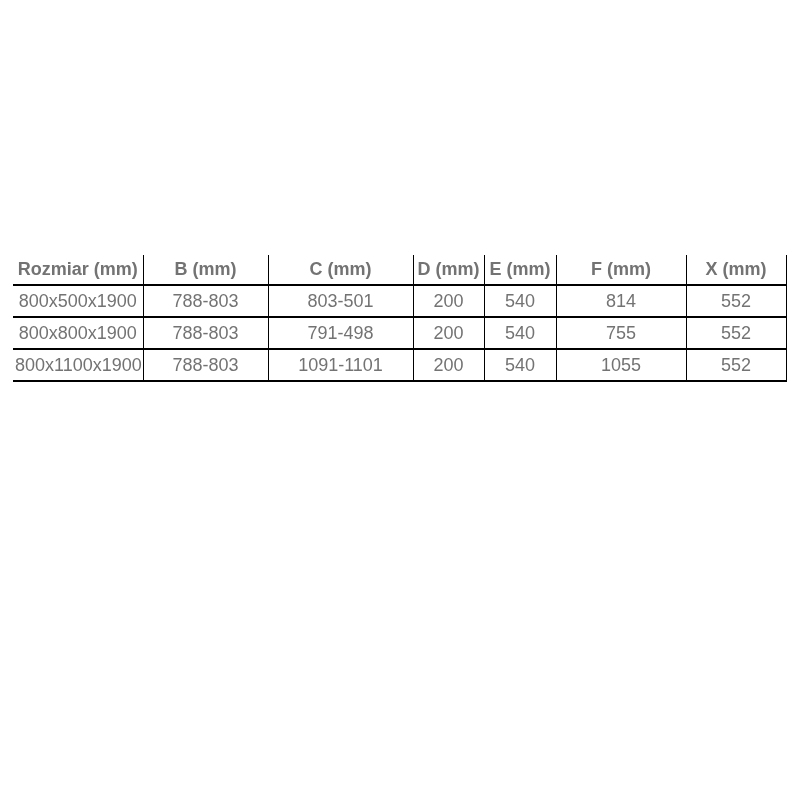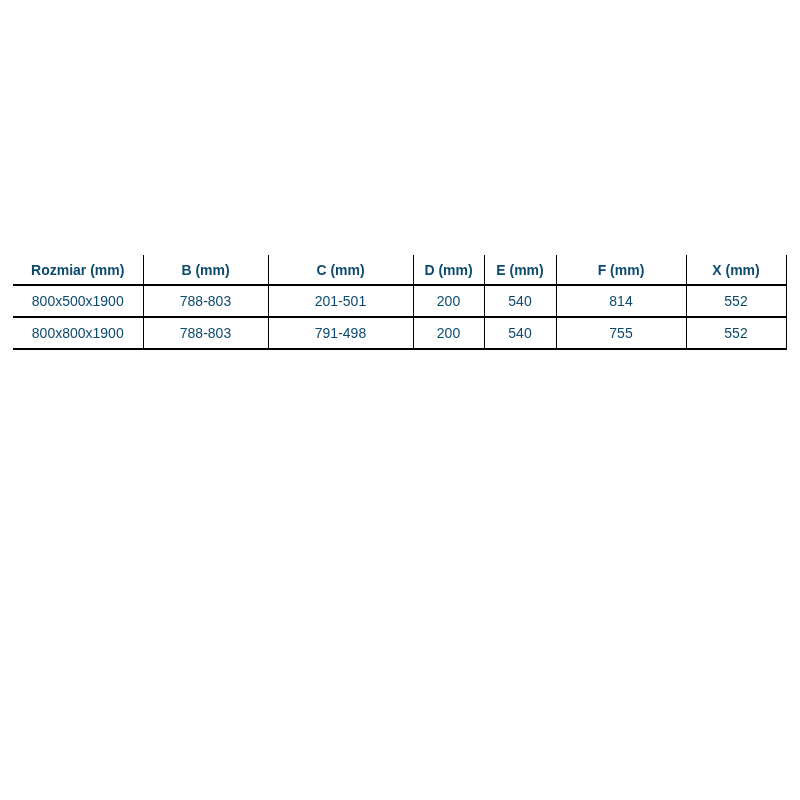--- a/index.html
+++ b/index.html
@@ -15,22 +15,22 @@
   }
   .table-wrap {
     position: absolute;
     left: 13px;
     top: 255px;
   }
   table.spec-table {
     border-collapse: collapse;
     table-layout: fixed;
     width: 773px;
-    font-size: 14px;
-    color: #0c4a6e;
+    font-size: 18px;
+    color: #737373;
   }
   table.spec-table th,
   table.spec-table td {
     border-right: 1px solid #000000;
     border-bottom: 2px solid #000000;
     border-top: none;
     border-left: none;
     text-align: center;
     vertical-align: middle;
     padding: 0 2px;
@@ -77,30 +77,39 @@
         <th>D (mm)</th>
         <th>E (mm)</th>
         <th>F (mm)</th>
         <th>X (mm)</th>
       </tr>
     </thead>
     <tbody>
         <tr>
     <td>800x500x1900</td>
     <td>788-803</td>
-    <td>201-501</td>
+    <td>803-501</td>
     <td>200</td>
     <td>540</td>
     <td>814</td>
     <td>552</td>
   </tr>
         <tr>
     <td>800x800x1900</td>
     <td>788-803</td>
     <td>791-498</td>
     <td>200</td>
     <td>540</td>
     <td>755</td>
     <td>552</td>
   </tr>
+        <tr>
+    <td>800x1100x1900</td>
+    <td>788-803</td>
+    <td>1091-1101</td>
+    <td>200</td>
+    <td>540</td>
+    <td>1055</td>
+    <td>552</td>
+  </tr>
       </tbody>
   </table>
 </div>
 
 </body></html>

